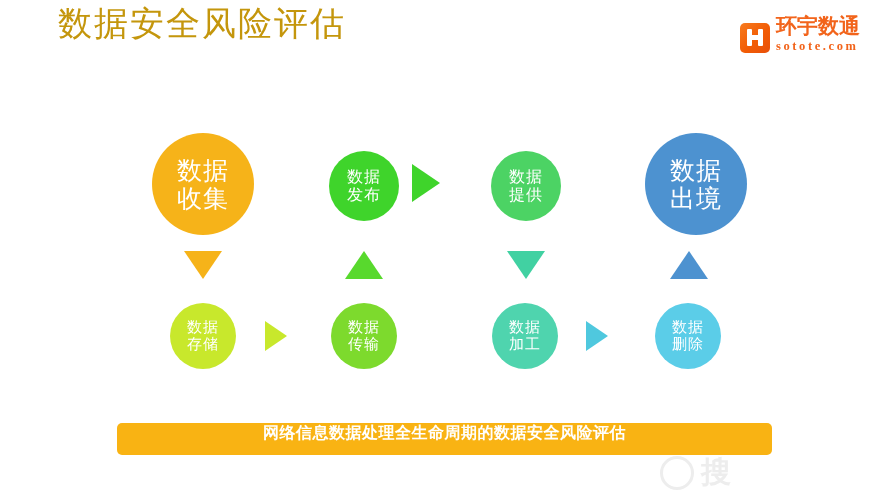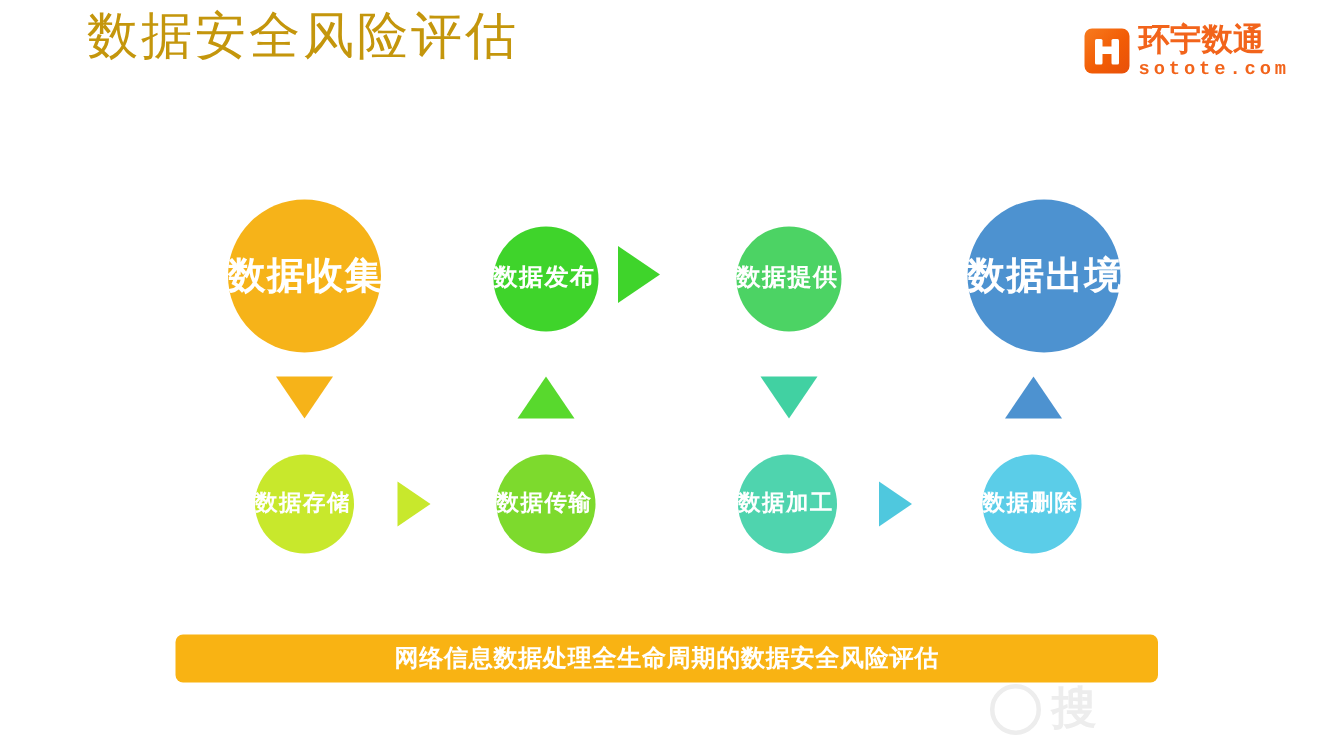--- a/index.html
+++ b/index.html
@@ -33,21 +33,21 @@
     letter-spacing: 2px;
     color: #C4960C;
     white-space: nowrap;
   }
 
   #brand-logo {
     position: absolute;
     right: 28px;
     top: 16px;
     display: flex;
-    align-items: center;
+    align-items: flex-end;
     gap: 6px;
   }
   .logo-mark {
     width: 30px;
     height: 30px;
     border-radius: 5px;
     background: linear-gradient(135deg, #F77B1E 0%, #F25C05 55%, #E8500A 100%);
     position: relative;
     flex: none;
   }
@@ -79,45 +79,44 @@
     color: #F2641B;
     letter-spacing: 0px;
     font-family: "DejaVu Sans", sans-serif;
   }
   .logo-en {
     font-size: 12.5px;
     font-weight: bold;
     color: #F2641B;
     letter-spacing: 2.6px;
     margin-top: 3px;
-    font-family: Liberation Mono, monospace;
+    font-family: Liberation Serif, serif;
   }
 
   
   #diagram {
     position: absolute;
     left: 0;
     top: 0;
     width: 888px;
     height: 500px;
   }
 
   .node {
     position: absolute;
     border-radius: 50%;
     display: flex;
-    flex-direction: row;
+    flex-direction: column;
     align-items: center;
-    justify-content: flex-start;
+    justify-content: center;
     color: #FFFFFF;
     line-height: 1.12;
     text-align: center;
     box-sizing: border-box;
     letter-spacing: 1px;
-    font-weight: bold;
   }
   .node .ln { display: block; white-space: nowrap; }
 
   .node.big  { width: 102px; height: 102px; font-size: 25px; }
   .node.mid  { width: 70px;  height: 70px;  font-size: 16px; }
   .node.sml  { width: 66px;  height: 66px;  font-size: 15px; }
 
   
   .arrow { position: absolute; width: 0; height: 0; }
   .arrow.right {
@@ -144,21 +143,20 @@
   
   #caption-banner {
     position: absolute;
     left: 117px;
     top: 423px;
     width: 655px;
     height: 32px;
     background: #F9B313;
     border-radius: 5px;
     display: flex;
-    align-items: center;
     justify-content: center;
     color: #FFFFFF;
     font-size: 16px;
     font-weight: bold;
     letter-spacing: 0.5px;
   }
 
   
   #watermark {
     position: absolute;

